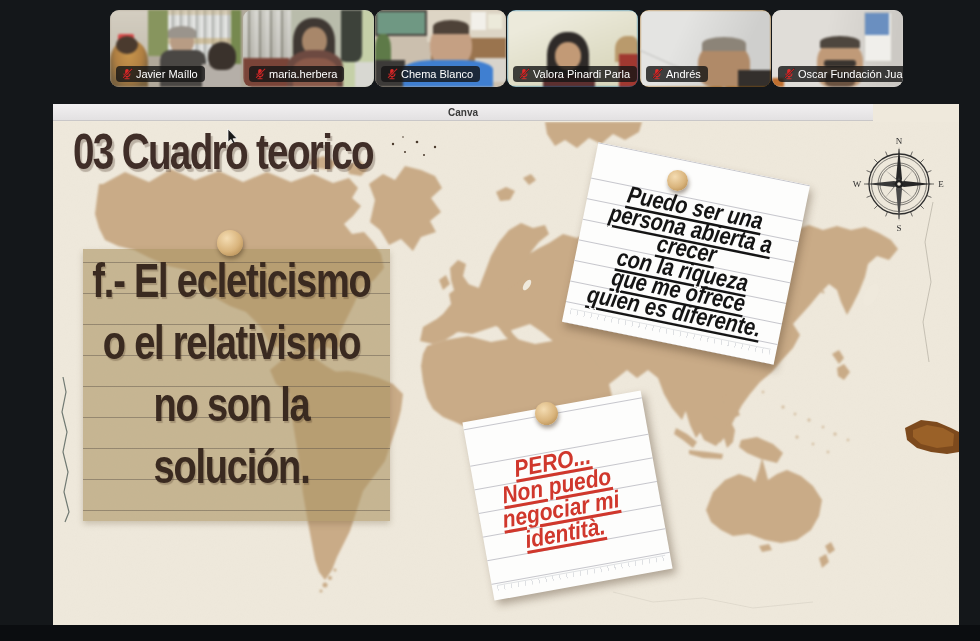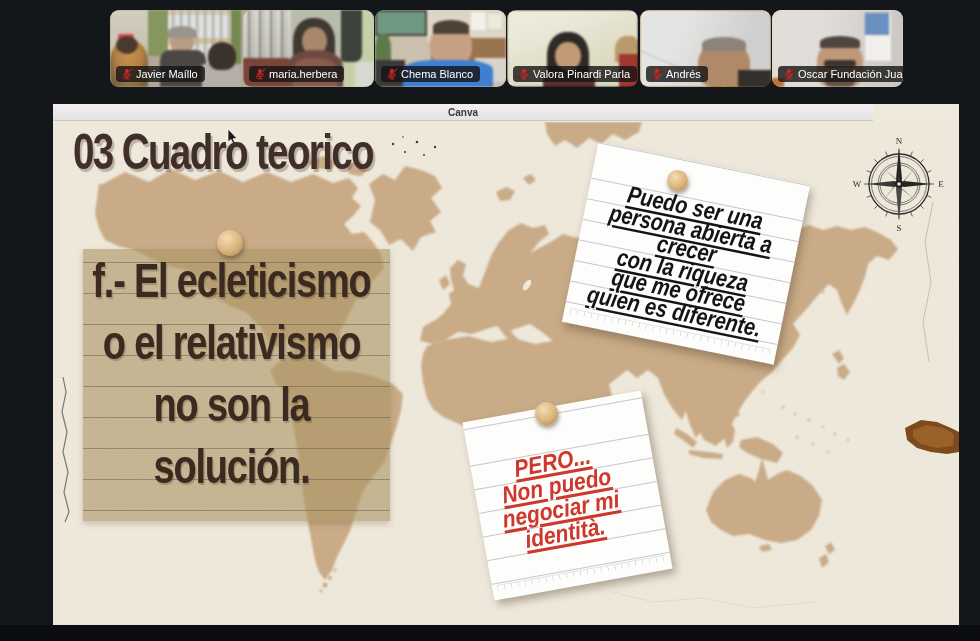--- a/index.html
+++ b/index.html
@@ -129,21 +129,21 @@
         <div class="nlabel">Chema Blanco<svg class="mic" viewBox="0 0 12 12">
             <g fill="#e02828">
               <rect x="4.2" y="1" width="3.6" height="6" rx="1.8"></rect>
               <path d="M2.5 5.5a3.5 3.5 0 0 0 7 0h-1a2.5 2.5 0 0 1-5 0z"></path>
               <rect x="5.5" y="8.5" width="1" height="2"></rect>
               <rect x="3.5" y="10.3" width="5" height="0.9"></rect>
               <rect x="0.5" y="5.2" width="13" height="1.3" transform="rotate(-45 6 6)" fill="#e02828" stroke="#1a1a1a" stroke-width="0.5"></rect>
             </g>
           </svg></div>
     </div>
-    <div class="tile" style="left:507px;width:131px;background:#000000;">
+    <div class="tile" style="left:507px;width:131px;background:#0369a1;">
         <div class="ph">
       <div style="position:absolute;left:0;top:0;width:131px;height:77px;background:linear-gradient(160deg,#eceadb 20%,#d9d7bd 80%);"></div>
       <div style="position:absolute;left:40px;top:22px;width:42px;height:50px;background:#2e2a28;border-radius:45% 45% 20% 20%;"></div>
       <div style="position:absolute;left:48px;top:32px;width:26px;height:28px;background:#c29a76;border-radius:48%;"></div>
       <div style="position:absolute;left:36px;top:64px;width:52px;height:13px;background:#5c2f2f;"></div>
       <div style="position:absolute;left:108px;top:26px;width:23px;height:26px;background:#b99a6c;border-radius:50% 30% 0 0;"></div>
       <div style="position:absolute;left:112px;top:44px;width:19px;height:33px;background:#a03830;"></div>
       </div>
         <div class="nlabel">Valora Pinardi Parla<svg class="mic" viewBox="0 0 12 12">
             <g fill="#e02828">

